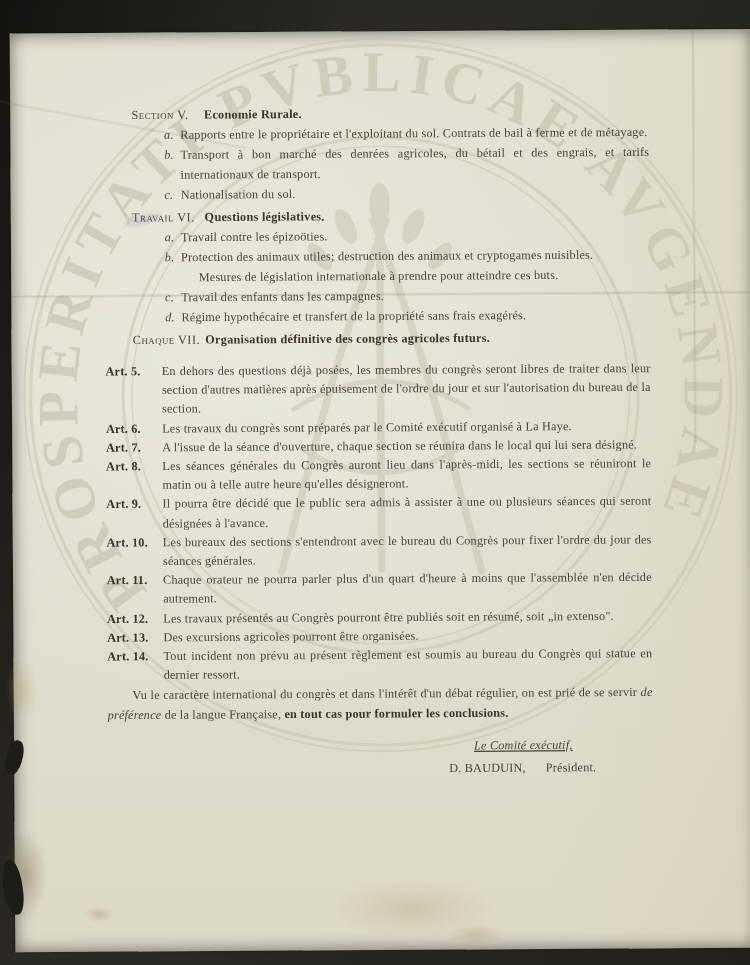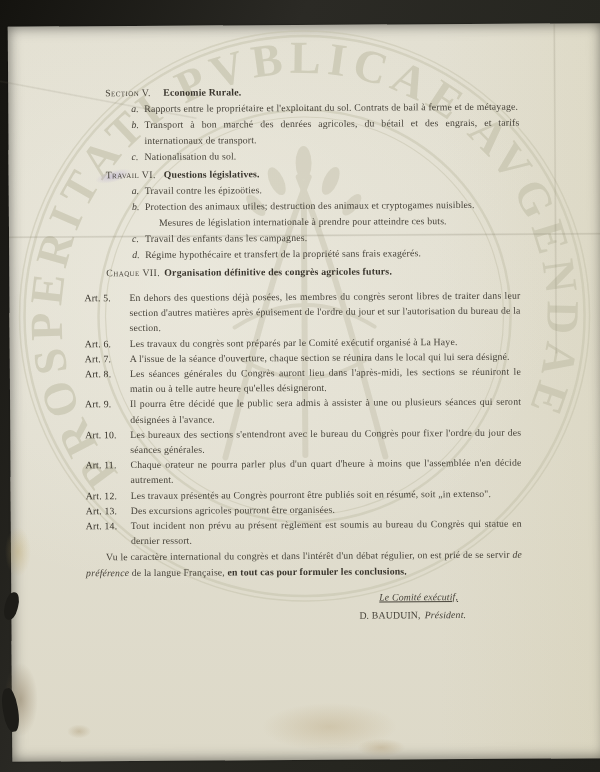--- a/index.html
+++ b/index.html
@@ -54,29 +54,29 @@
   .section-block{margin:2px 0 0 0;}
   .sec-head{display:flex;margin-left:22px;}
   .sec-label{width:58px;flex:0 0 auto;font-variant:small-caps;letter-spacing:.4px;}
   .sec-title{font-weight:bold;color:#38342c;letter-spacing:.2px;}
   .sec-item{position:relative;margin-left:48px;padding-left:13px;text-align:justify;}
   .sec-item .marker{position:absolute;left:0;font-style:italic;}
   .sec-extra{margin-left:14px;text-align:left;}
   
   .articles{margin-top:9px;line-height:15.2px;}
   .art-row{position:relative;padding-left:45px;text-align:justify;}
-  .art-label{position:absolute;left:0;font-weight:normal;color:#38342c;white-space:nowrap;}
+  .art-label{position:absolute;left:0;font-weight:bold;color:#38342c;white-space:nowrap;}
   
   .closing{margin-top:1px;line-height:15.2px;text-align:justify;text-indent:20px;}
   .closing .it{font-style:italic;}
   
   .signature{margin-top:10px;line-height:18px;margin-left:273px;}
   .sig-committee{font-style:italic;margin-left:20px;display:block;text-decoration:underline;}
   .sig-line{display:block;}
-  .sig-role{font-style:italic;margin-left:4px;}
+  .sig-role{margin-left:16px;}
 </style>
 </head>
 <body>
 
 <div class="scan">
   <div class="paper">
 
     <svg class="watermark" width="594" height="735" viewBox="0 0 594 735">
       <g stroke="#c2bfa8" fill="none" opacity="0.55">
         <circle cx="295" cy="291" r="285" stroke-width="1.5"></circle>

